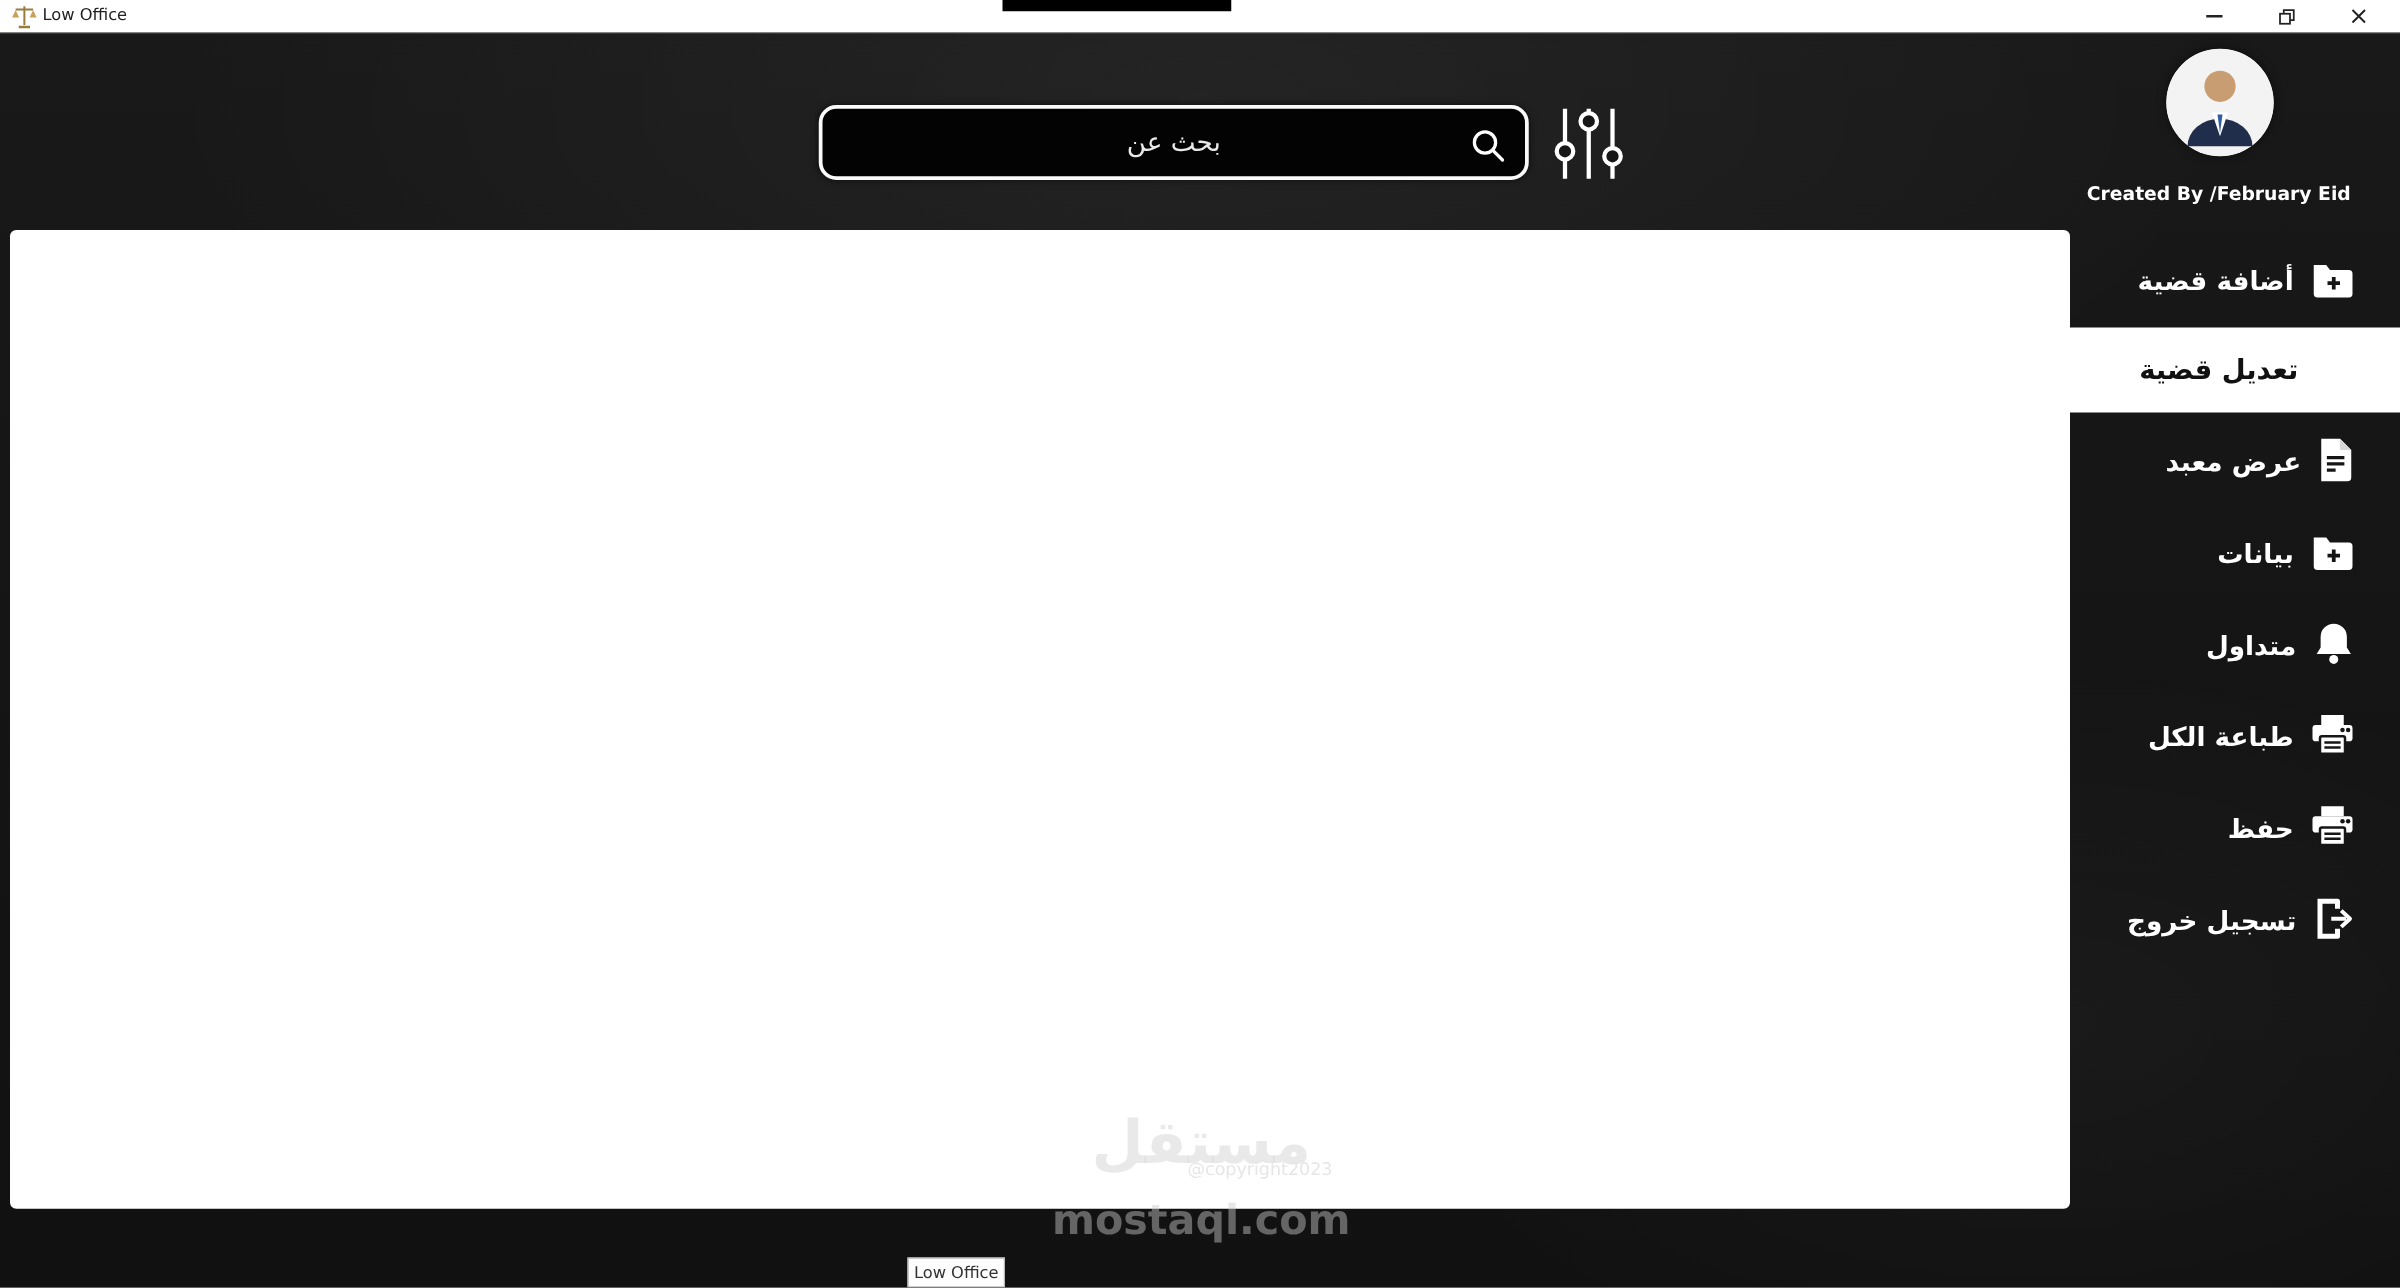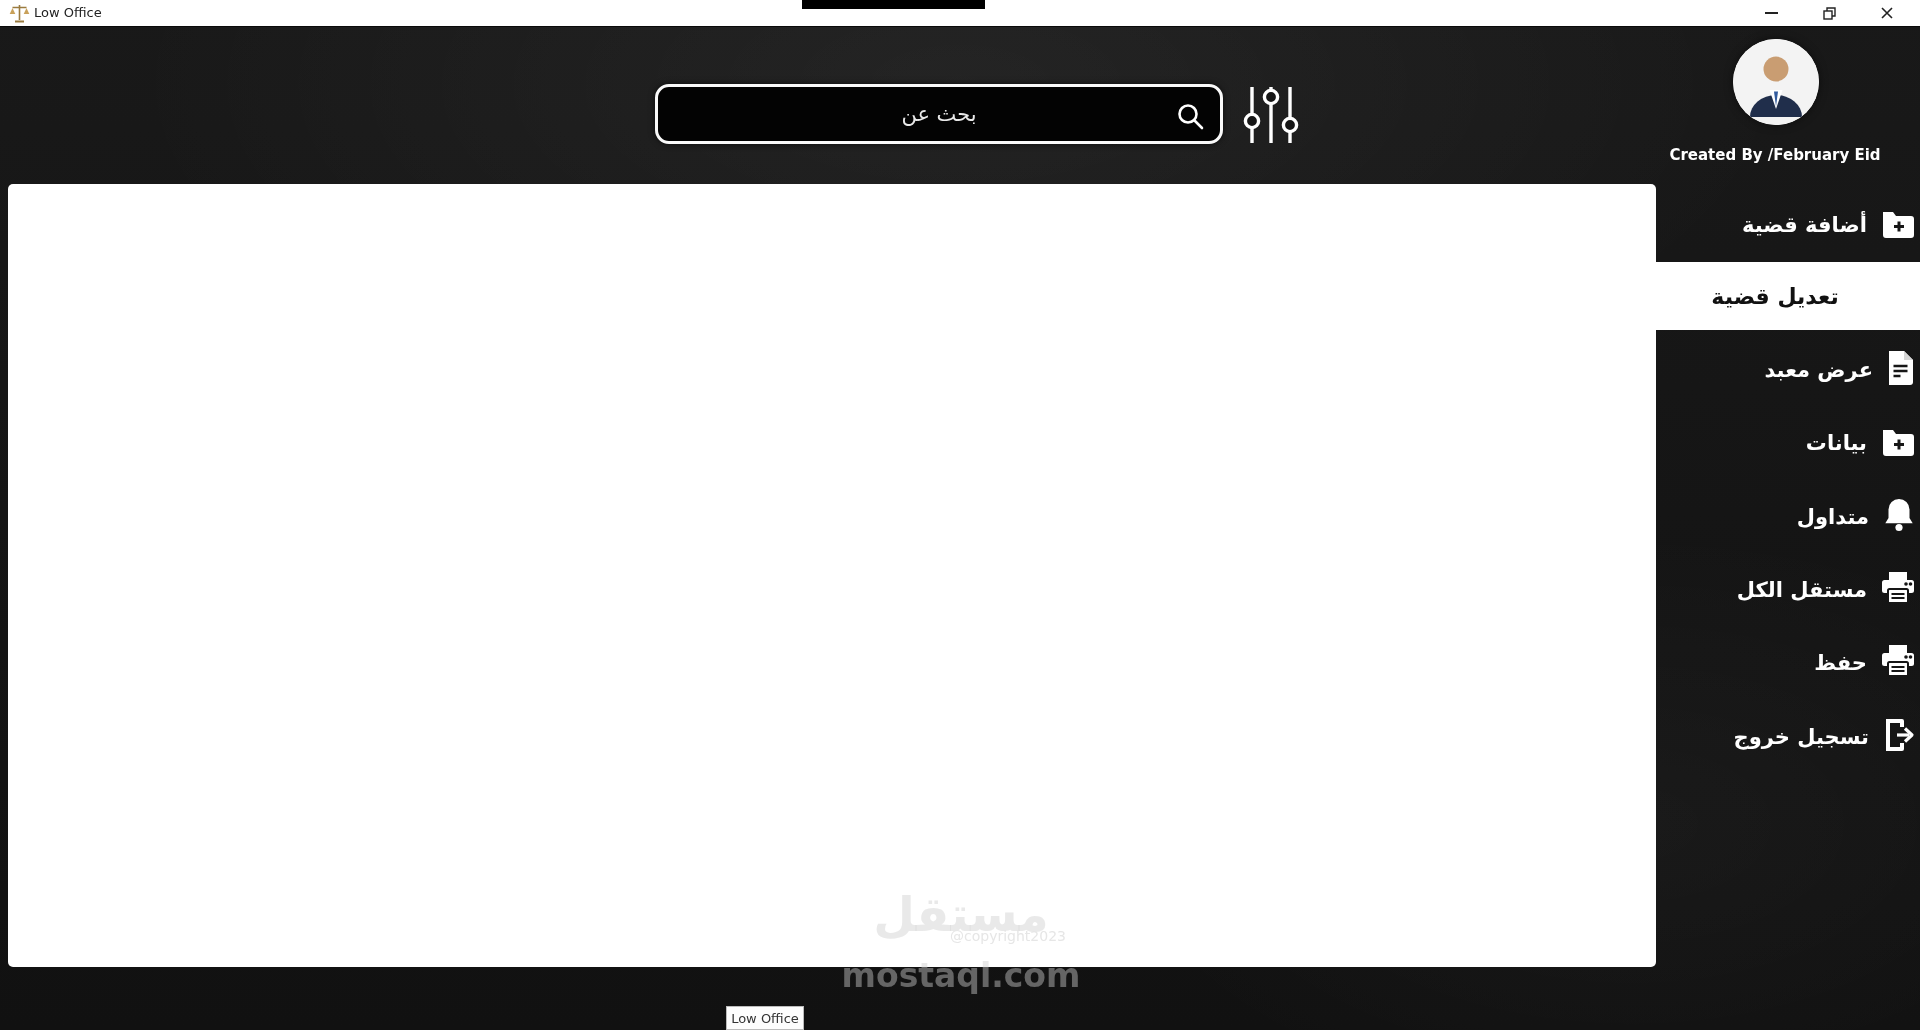--- a/index.html
+++ b/index.html
@@ -25,21 +25,21 @@
     font-size:21px; text-align:center; font-family:"DejaVu Sans",sans-serif; }
   #searchbox input::placeholder { color:#e9e9e9; opacity:1; }
   #search-mag { position:absolute; right:14px; top:14px; }
   #filter-ic { left:1240px; top:83px; }
   #avatar { left:1733px; top:39px; width:86px; height:86px; border-radius:50%; background:#f3f3f3; overflow:hidden;
     box-shadow:0 0 8px rgba(0,0,0,.5); }
   #created-by { left:1655px; top:146px; width:240px; text-align:center; color:#fff; font-weight:bold; font-size:15px; }
 
   
   .side-item { left:1656px; width:264px; height:56px; display:flex; align-items:center; justify-content:flex-end;
-    gap:13px; padding-right:4px; cursor:pointer; }
+    gap:13px; padding-right:36px; cursor:pointer; }
   .side-item .s-label { color:#fff; font-weight:bold; font-size:21px; }
   #side-selected { left:1656px; top:262px; width:264px; height:68px; background:#ffffff; display:flex;
     align-items:center; justify-content:center; padding-right:26px; }
   #side-selected .s-label { color:#111; font-weight:bold; font-size:22px; }
 
   
   #form-panel { left:8px; top:184px; width:1648px; height:783px; background:#ffffff; border-radius:5px; z-index:1; }
 
   .lbl { position:absolute; font-weight:bold; color:#101010; text-align:right; line-height:30px; height:30px; }
   .inp { position:absolute; background:#fff; border:2.5px solid #101010; border-radius:4px;
@@ -165,21 +165,21 @@
   <div class="side-item abs" style="top:489px;">
     <span class="s-label">متداول</span>
     <span>
       <svg width="34" height="36" viewBox="0 0 34 36">
           <path d="M17 2a10.5 10.5 0 0 1 10.5 10.5V21l3.2 5.2H3.3L6.5 21v-8.5A10.5 10.5 0 0 1 17 2z" fill="#fff"></path>
           <circle cx="17" cy="30.5" r="3.6" fill="#fff"></circle>
         </svg>
     </span>
   </div>
   <div class="side-item abs" style="top:562px;">
-    <span class="s-label">مستقل الكل</span>
+    <span class="s-label">طباعة الكل</span>
     <span>
       <svg width="36" height="34" viewBox="0 0 36 34">
           <rect x="9" y="1" width="18" height="8" fill="#fff"></rect>
           <rect x="2" y="9" width="32" height="13" rx="2.5" fill="#fff"></rect>
           <circle cx="26" cy="13" r="1.8" fill="#161616"></circle>
           <circle cx="30.5" cy="13" r="1.8" fill="#161616"></circle>
           <rect x="8" y="18" width="20" height="14" rx="1.5" fill="#fff" stroke="#161616" stroke-width="2"></rect>
           <path d="M11.5 23h13M11.5 27h13" stroke="#161616" stroke-width="2"></path>
         </svg>
     </span>

